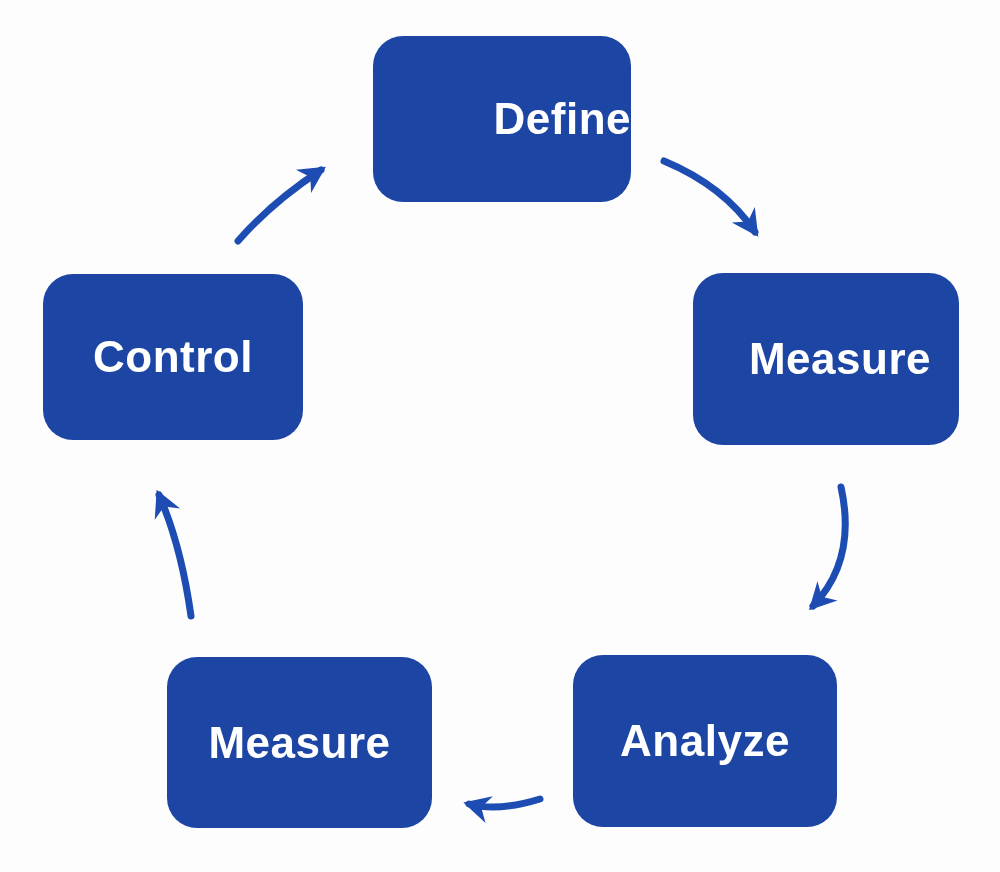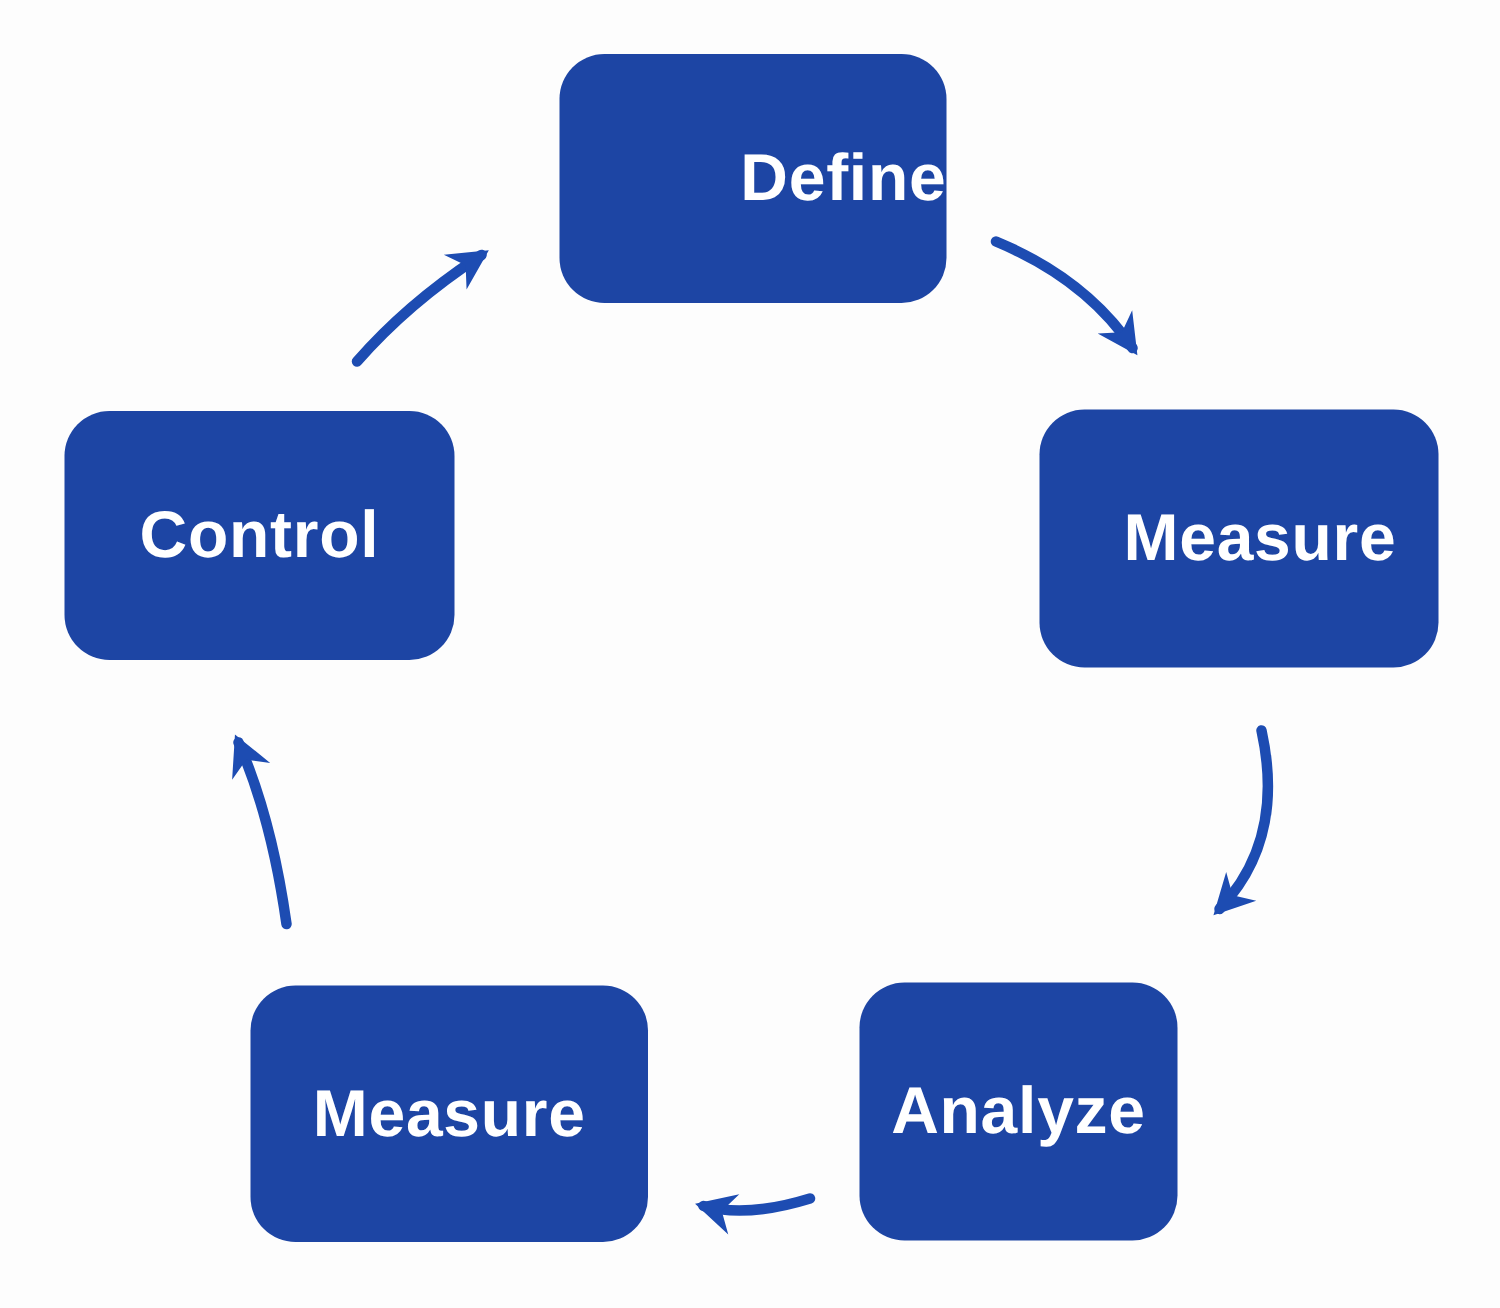--- a/index.html
+++ b/index.html
@@ -30,21 +30,21 @@
   .node .label {
     color: var(--node-text);
     font-size: 44px;
     font-weight: 700;
     letter-spacing: 0.5px;
     user-select: none;
   }
   .node-define  { left: 373px; top: 36px;  width: 258px; height: 166px; justify-content: flex-end; }
   .node-measure { left: 693px; top: 273px; width: 266px; height: 172px; padding-left: 28px; }
   .node-control { left: 43px;  top: 274px; width: 260px; height: 166px; }
-  .node-analyze { left: 573px; top: 655px; width: 212px; height: 172px; }
+  .node-analyze { left: 573px; top: 655px; width: 264px; height: 172px; }
   .node-improve { left: 167px; top: 657px; width: 265px; height: 171px; }
   svg.arrows {
     position: absolute;
     left: 0; top: 0;
     width: 1000px;
     height: 872px;
     pointer-events: none;
   }
   svg.arrows path.edge {
     fill: none;

